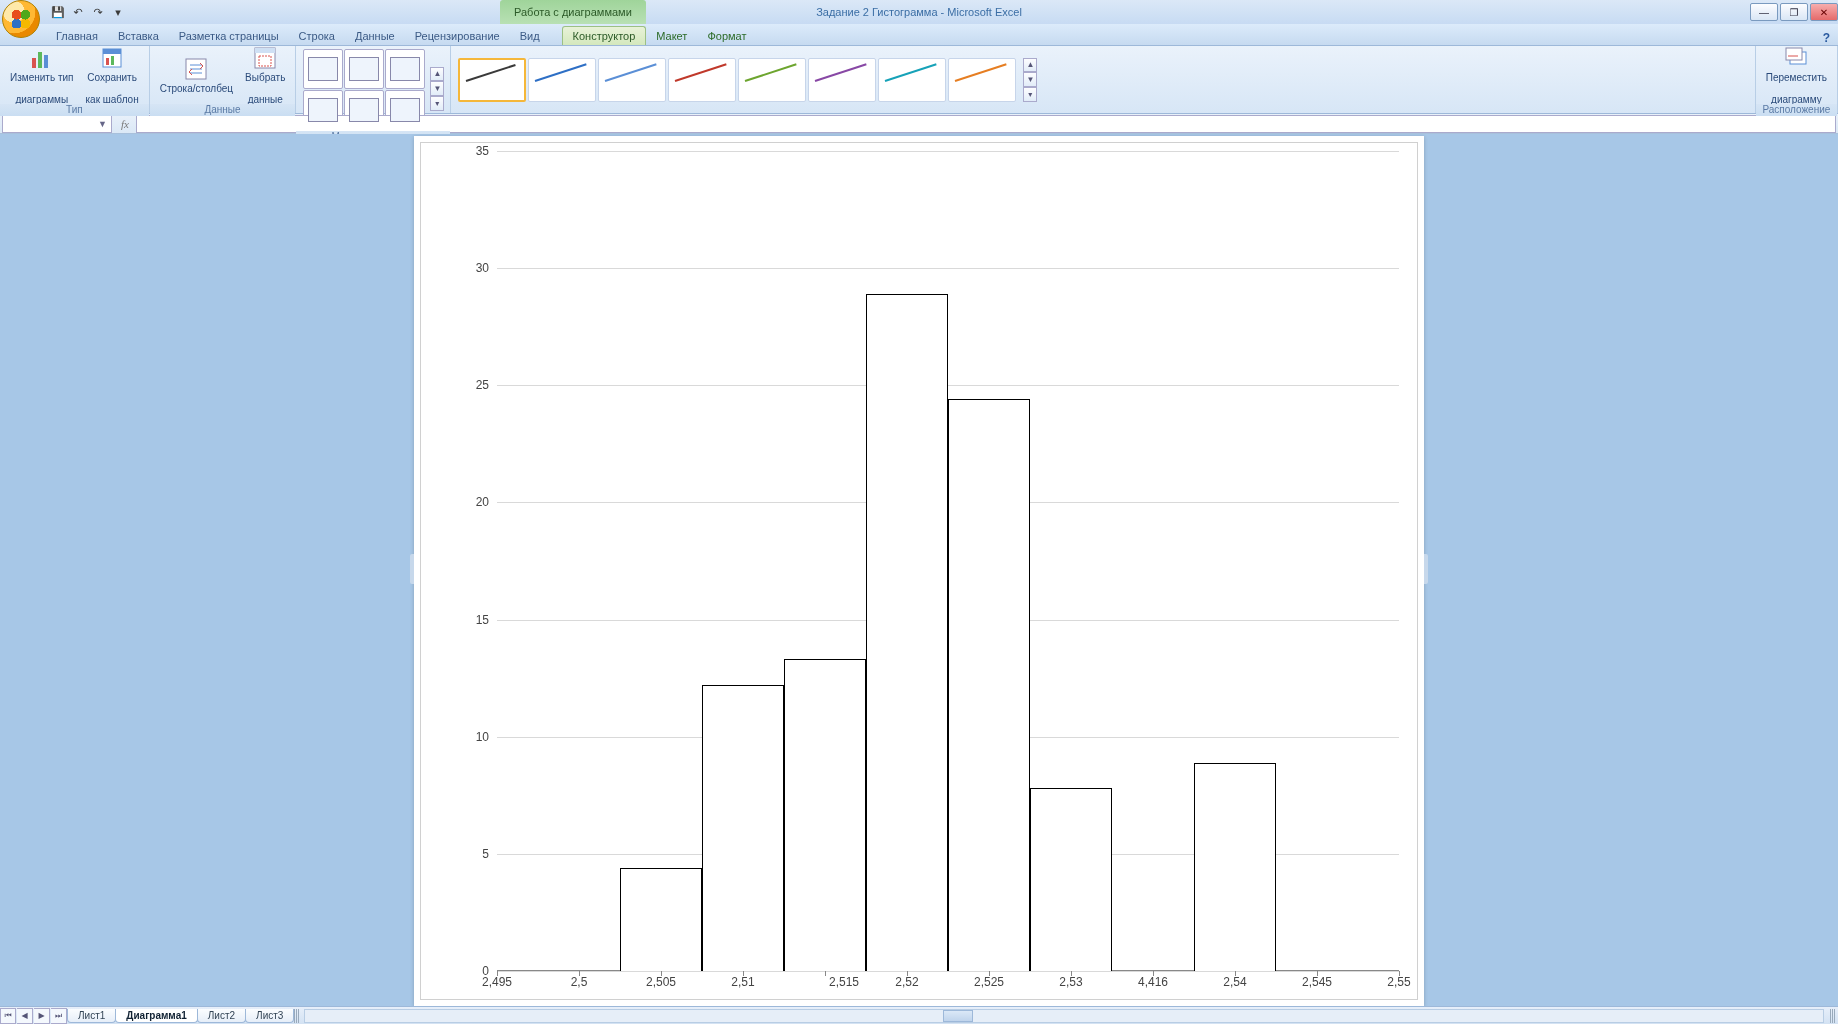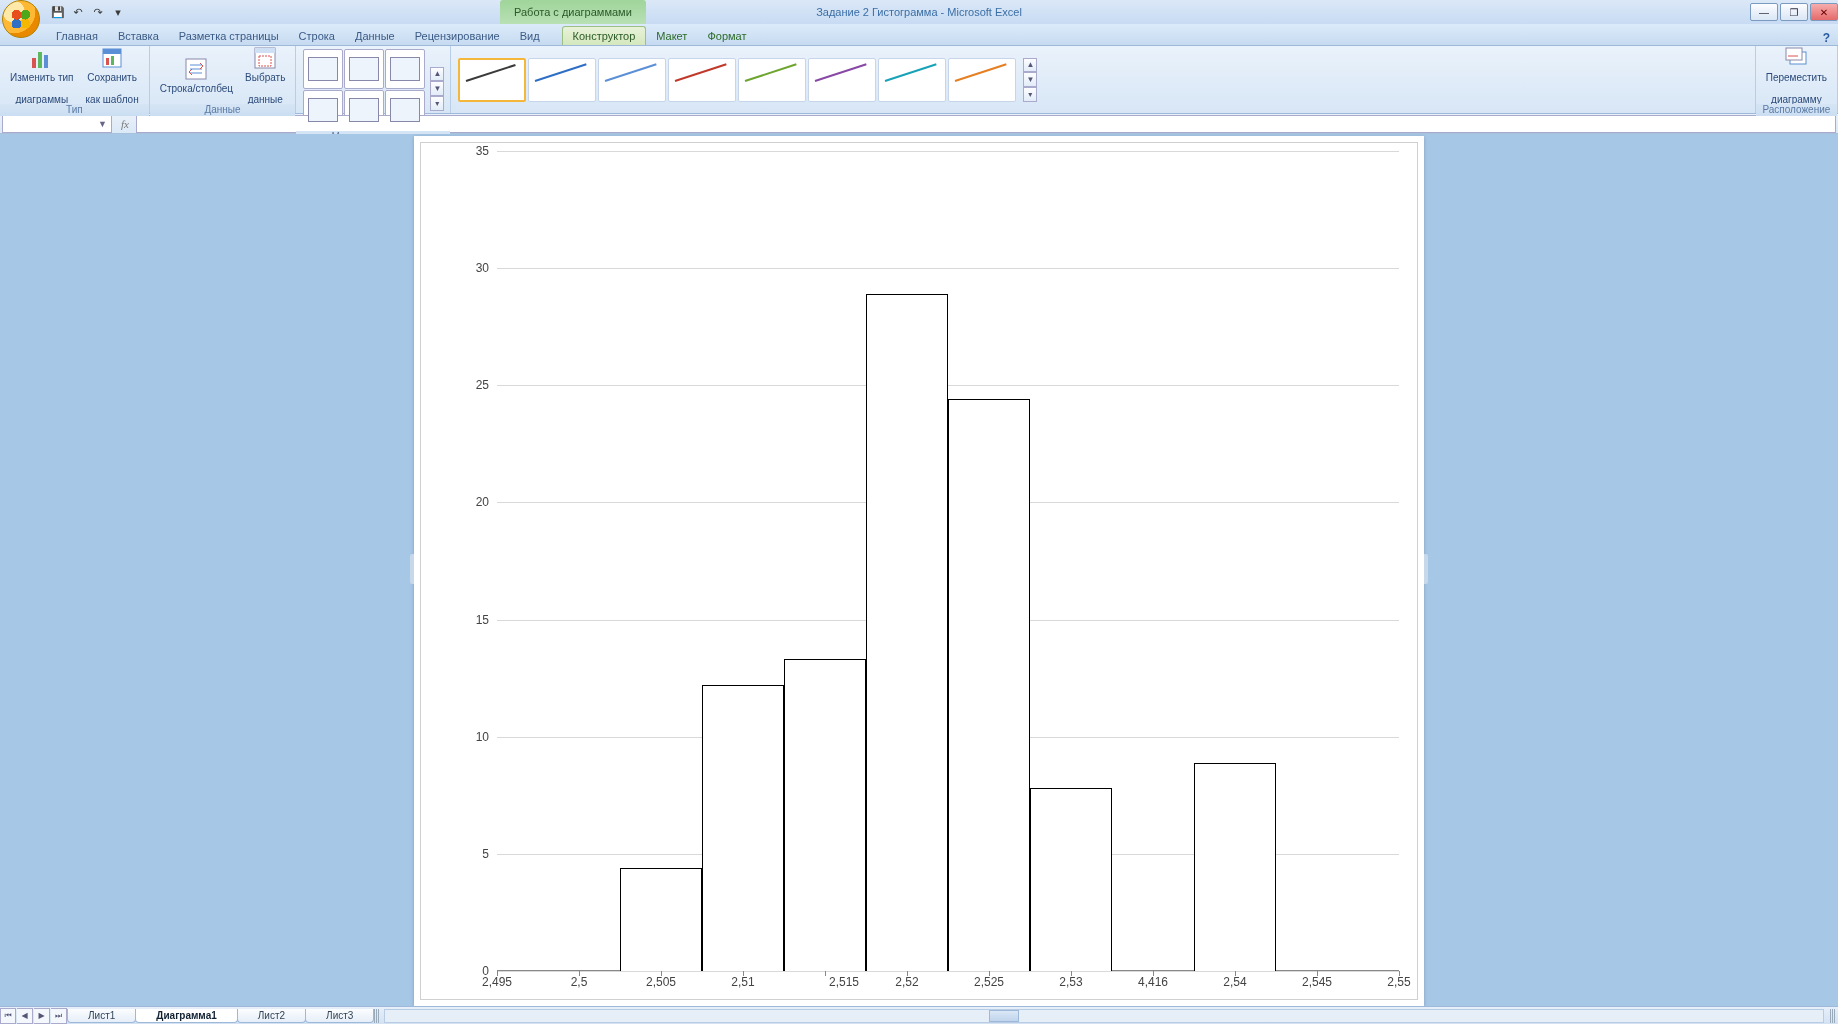--- a/index.html
+++ b/index.html
@@ -72,21 +72,21 @@
 
 .page-handle { position:absolute; background:#c7d8eb; }
 .page-handle.l { left:-4px; top:48%; width:4px; height:30px; border-radius:2px 0 0 2px;}
 .page-handle.r { right:-4px; top:48%; width:4px; height:30px; border-radius:0 2px 2px 0;}
 
 
 .sheettabs { position:absolute; left:0; right:0; bottom:0; height:18px; background:linear-gradient(#e7effa,#d3e2f3); border-top:1px solid #9db8d9; display:flex; align-items:center; font-size:10px; color:#345;}
 .nav-btns { display:flex; }
 .nav-btns div { width:16px; height:16px; border:1px solid #aac; margin:0 1px 0 0; background:#f4f8fd; display:flex; align-items:center; justify-content:center; font-size:8px; color:#557; border-left:none;}
 .nav-btns div:first-child{border-left:1px solid #aac;}
-.stab { padding:1px 20px; border:1px solid #9db8d9; background:linear-gradient(#fbfdff,#e6eef8); margin-left:-1px; border-top:none; border-radius:0 0 4px 4px;}
+.stab { padding:1px 10px; border:1px solid #9db8d9; background:linear-gradient(#fbfdff,#e6eef8); margin-left:-1px; border-top:none; border-radius:0 0 4px 4px;}
 .stab.active { background:#fff; font-weight:600; color:#123;}
 .hscroll { flex:1; margin:0 4px; height:14px; background:#e6eef8; border:1px solid #b8cde4; position:relative;}
 .hscroll .thumb{position:absolute;left:42%;width:30px;top:0;bottom:0;background:linear-gradient(#dbe8f7,#c0d4ec);border:1px solid #9db8d9;}
 .grip{width:6px;height:14px;background:repeating-linear-gradient(90deg,#9ab 0 1px,transparent 1px 2px);}   
 
 </style>
 </head>
 <body>
 
 <div class="titlebar">

